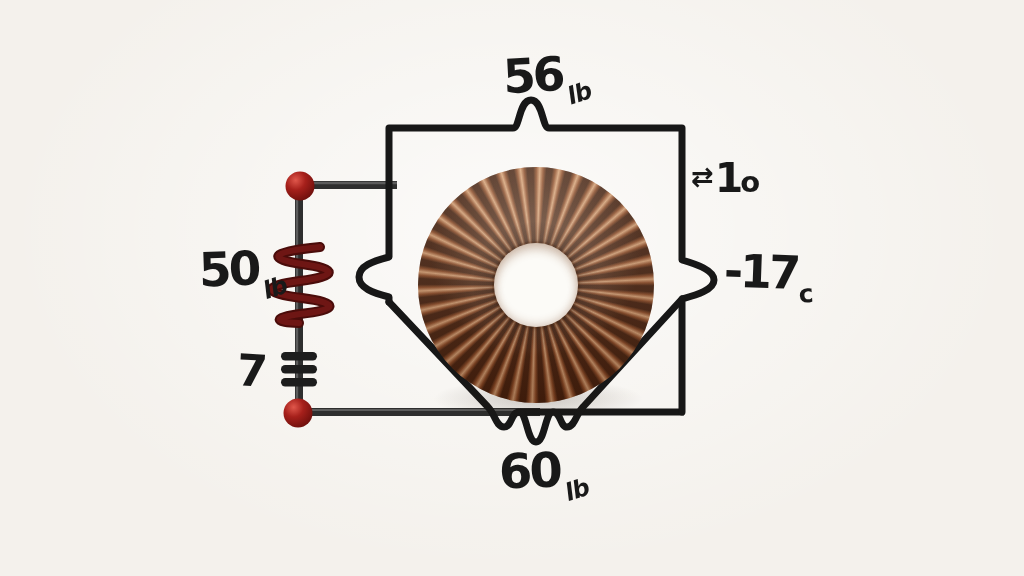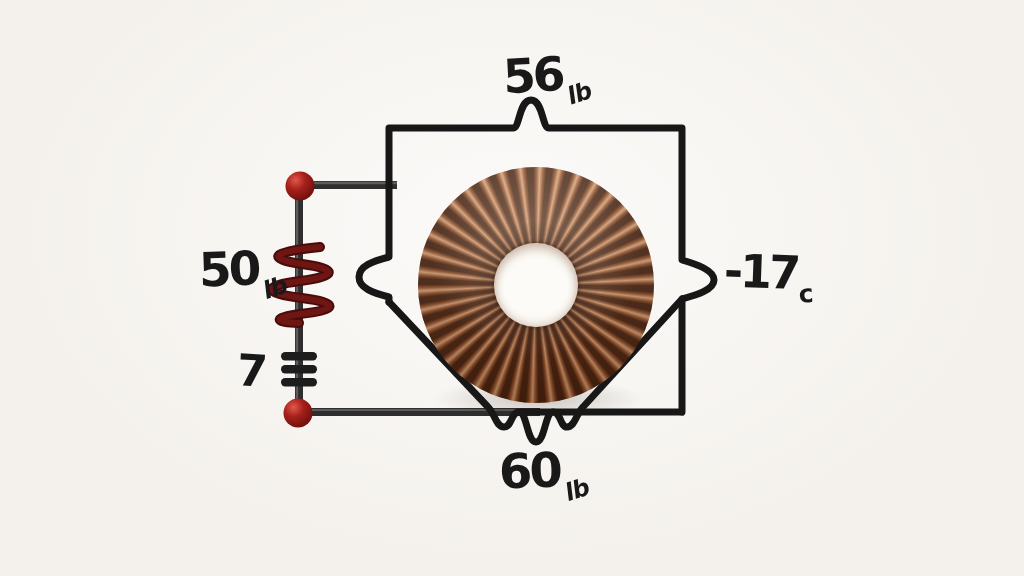--- a/index.html
+++ b/index.html
@@ -142,20 +142,23 @@
   <div class="toroid-shadow"></div>
   <div class="toroid">
     <div class="toroid-shade"></div>
     <div class="toroid-hole"></div>
   </div>
 
   <div class="lbl lbl-top">
     <span class="main">56</span><span class="sub">lb</span>
   </div>
 
+  <div class="lbl lbl-gap">
+    <span class="arrow">⇄</span><span class="main">1</span><span class="sub-o">o</span>
+  </div>
 
   <div class="lbl lbl-temp">
     <span class="main">-17</span><span class="sub">c</span>
   </div>
 
   <div class="lbl lbl-left">
     <span class="main">50</span><span class="sub">lb</span>
   </div>
 
   <div class="lbl lbl-count">

